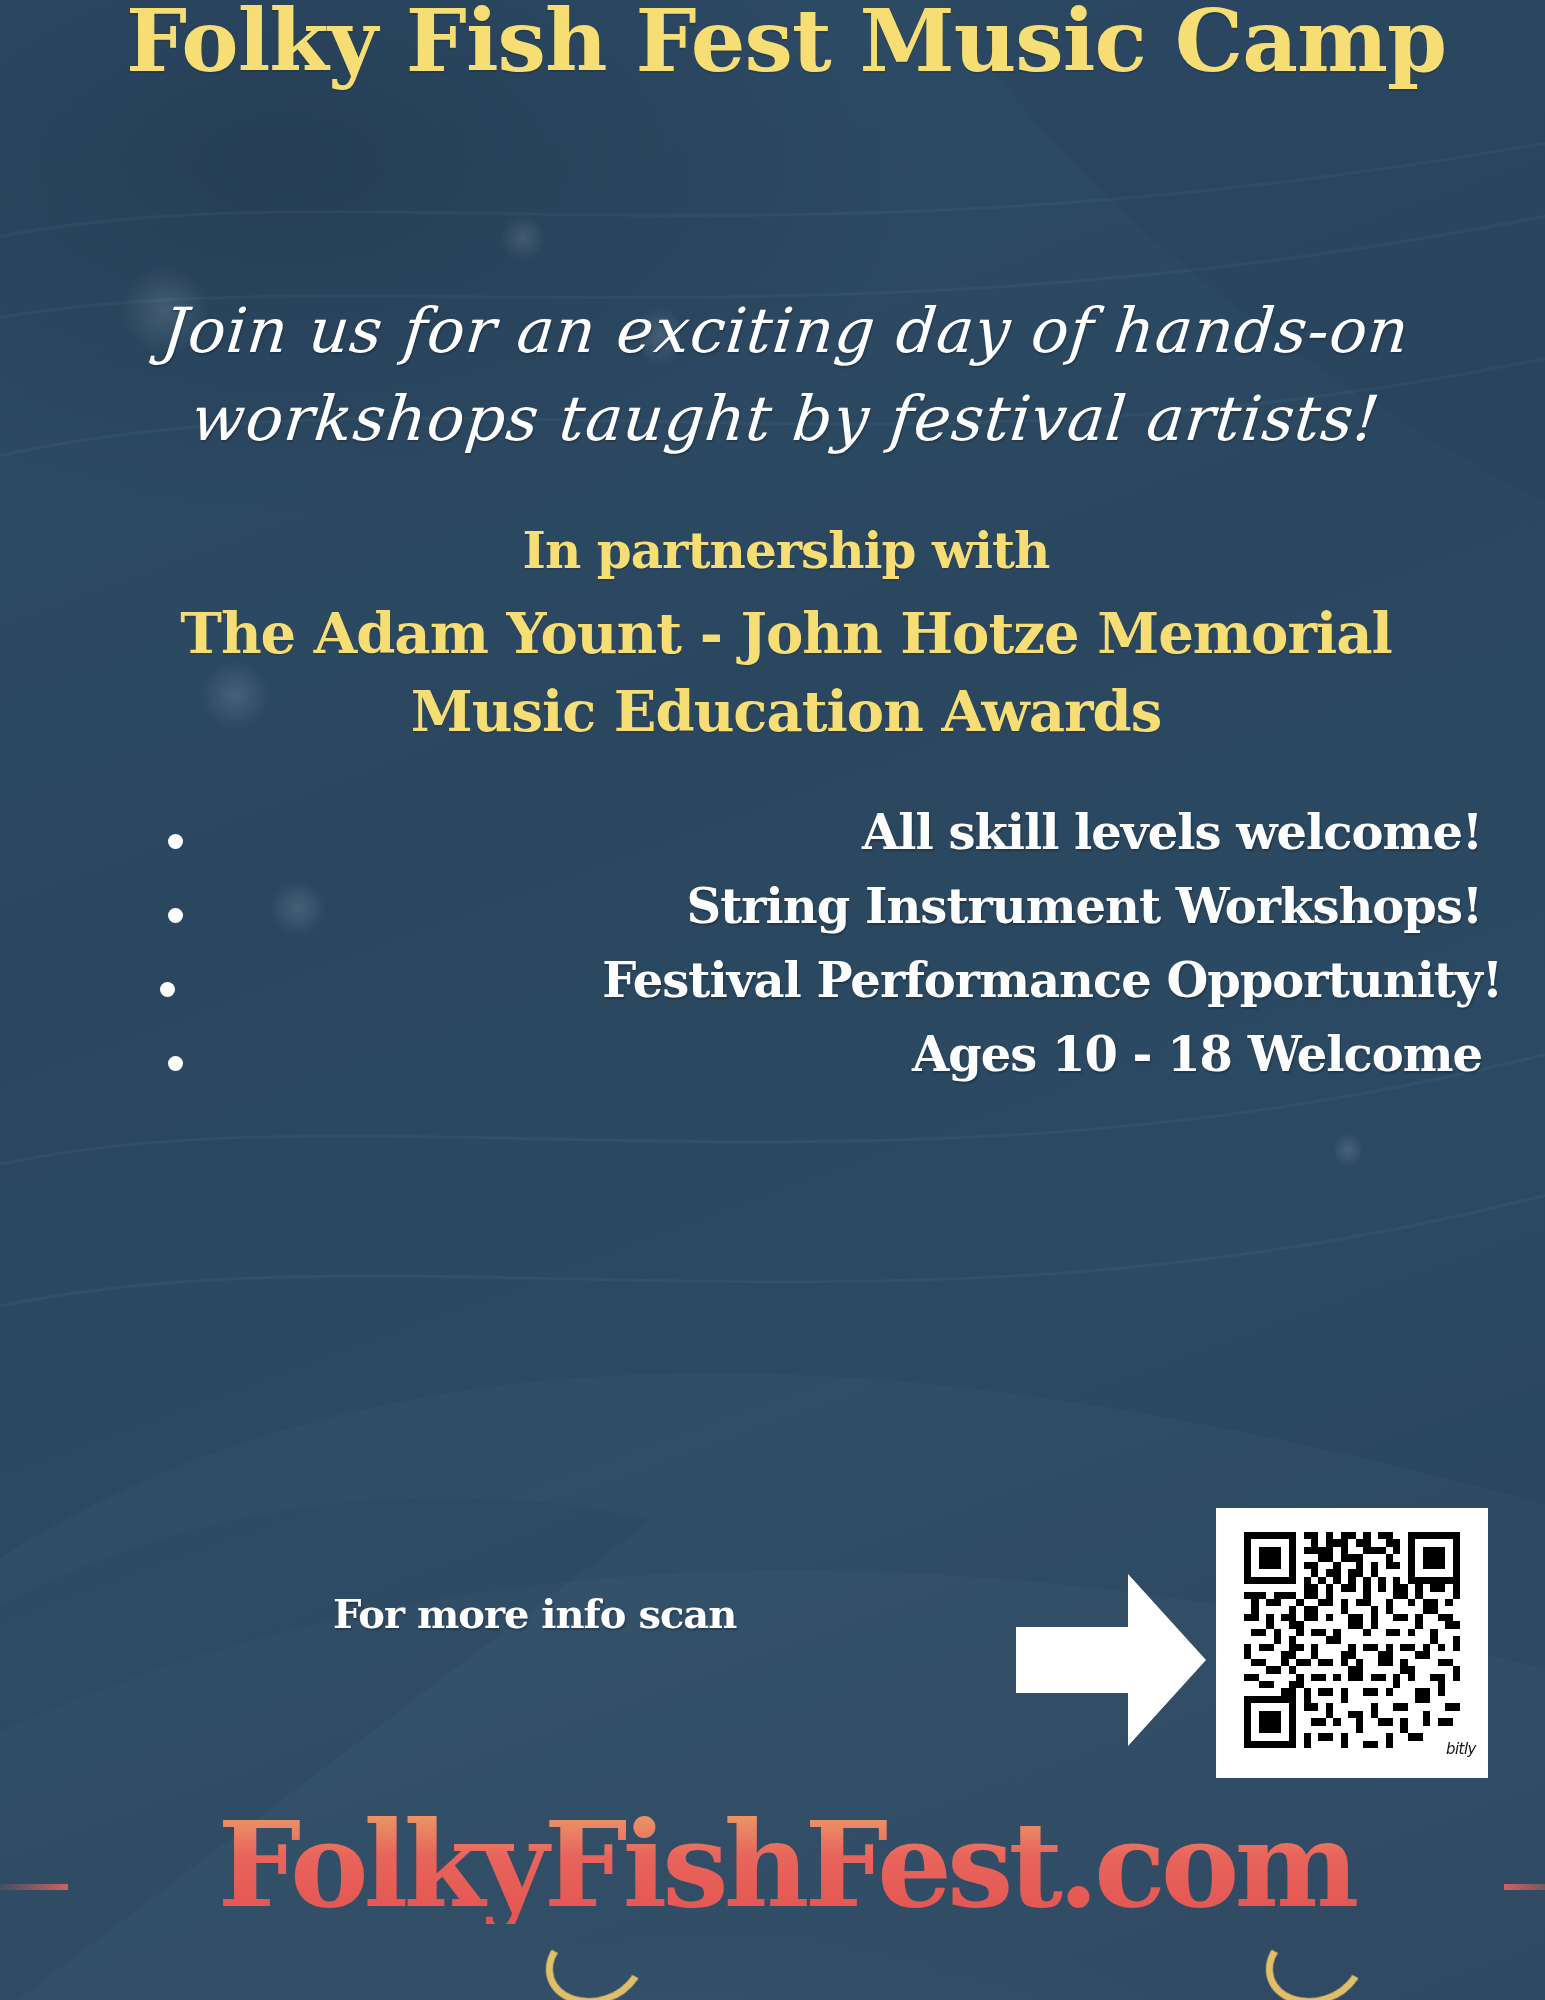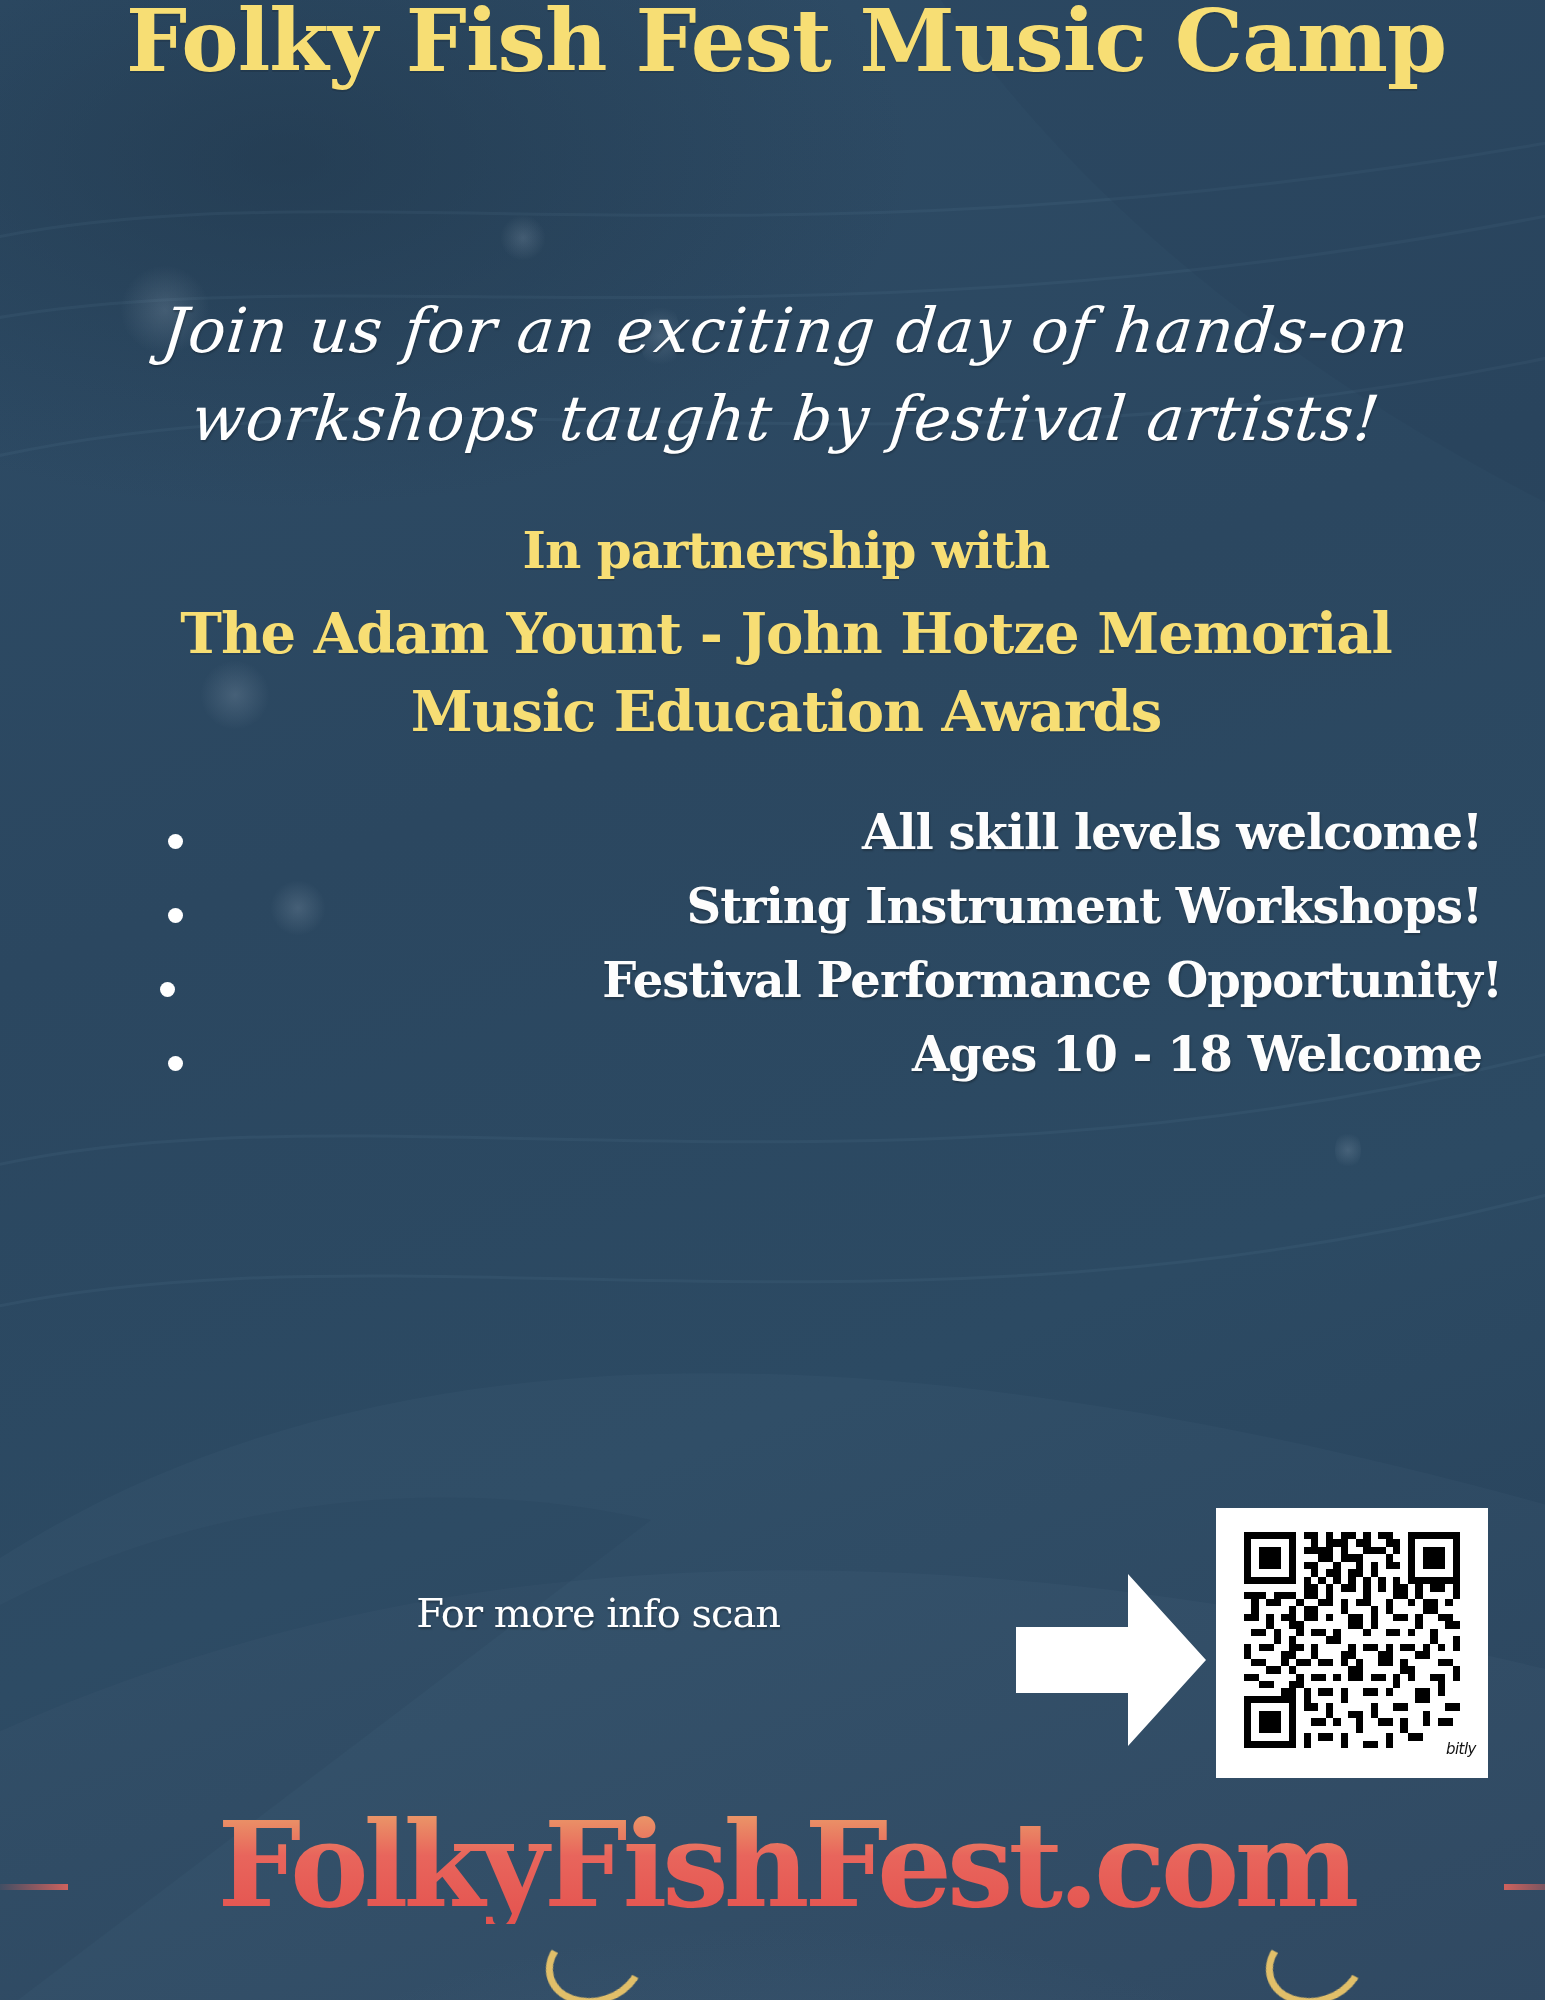--- a/index.html
+++ b/index.html
@@ -75,24 +75,24 @@
     color:#fdfdfd;
     font-family:"DejaVu Serif", serif;
     font-weight:700;letter-spacing:-1px;
     font-size:48px;line-height:1;
     text-shadow:1px 2px 2px rgba(0,0,0,.25);
     top:8px;
   }
 
   
   #scan-text{
-    position:absolute;left:350px;width:430px;top:1590px;text-align:right;
+    position:absolute;left:333px;width:430px;top:1590px;text-align:left;
     color:#ffffff;
     font-family:"DejaVu Serif", serif;
-    font-weight:400;letter-spacing:-1px;font-size:40px;
+    font-weight:700;letter-spacing:-1px;font-size:40px;
     text-shadow:1px 2px 2px rgba(0,0,0,.25);
   }
   #arrow{position:absolute;left:1016px;top:1572px;width:190px;height:176px;}
 
   
   #qr-card{
     position:absolute;left:1216px;top:1508px;width:272px;height:270px;
     background:#ffffff;
   }
   #qr-inner{position:absolute;left:28px;top:24px;width:216px;height:216px;}

